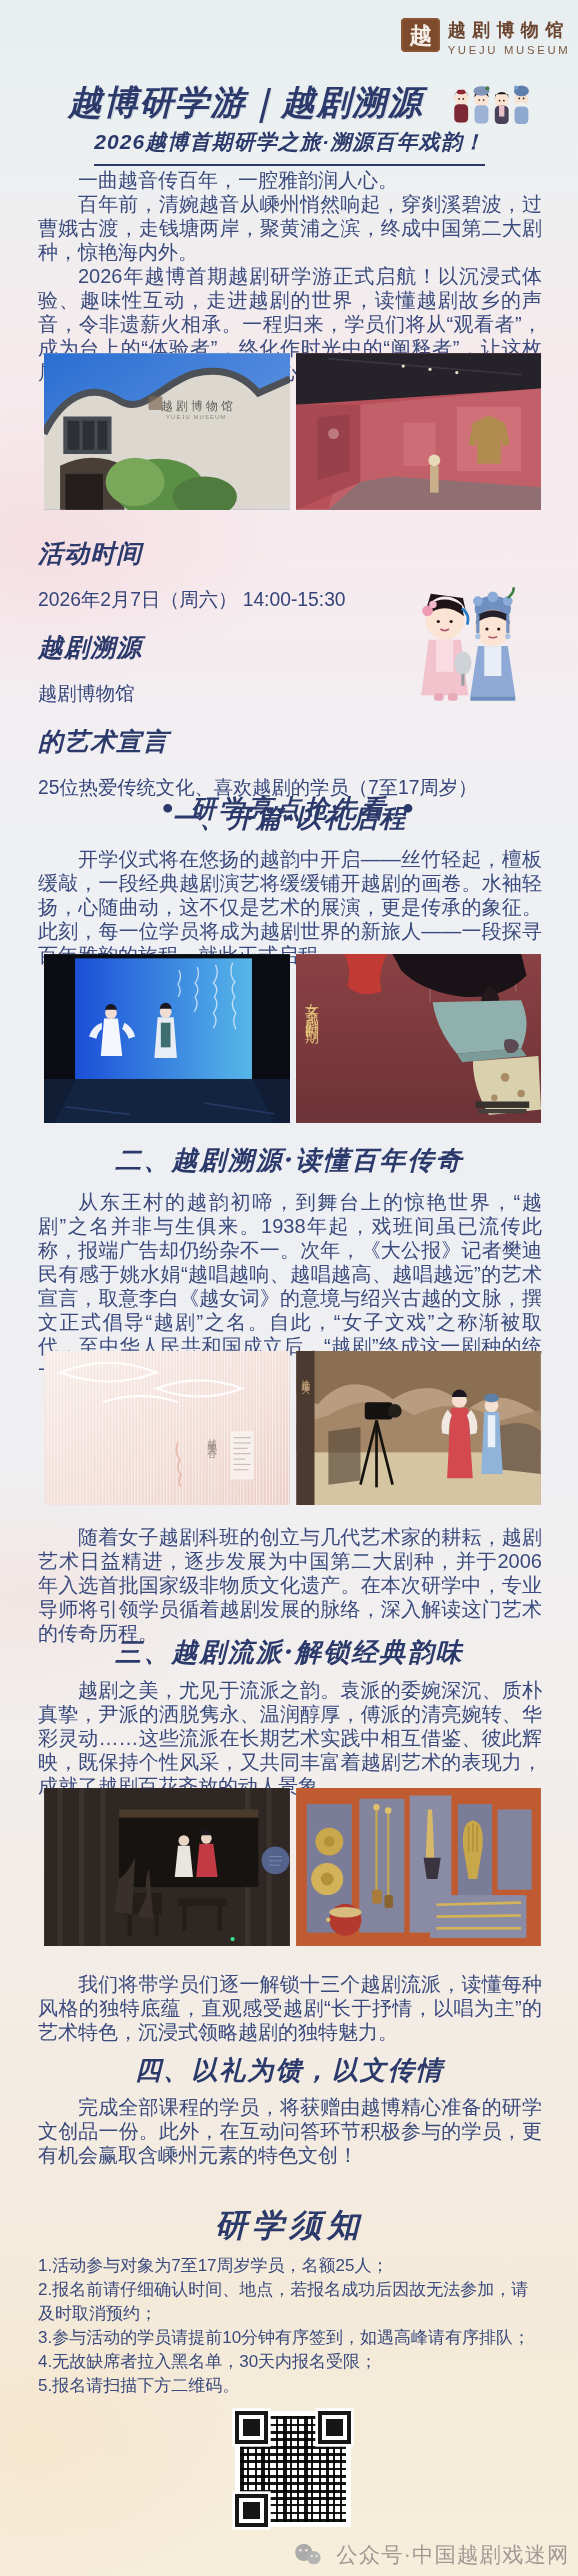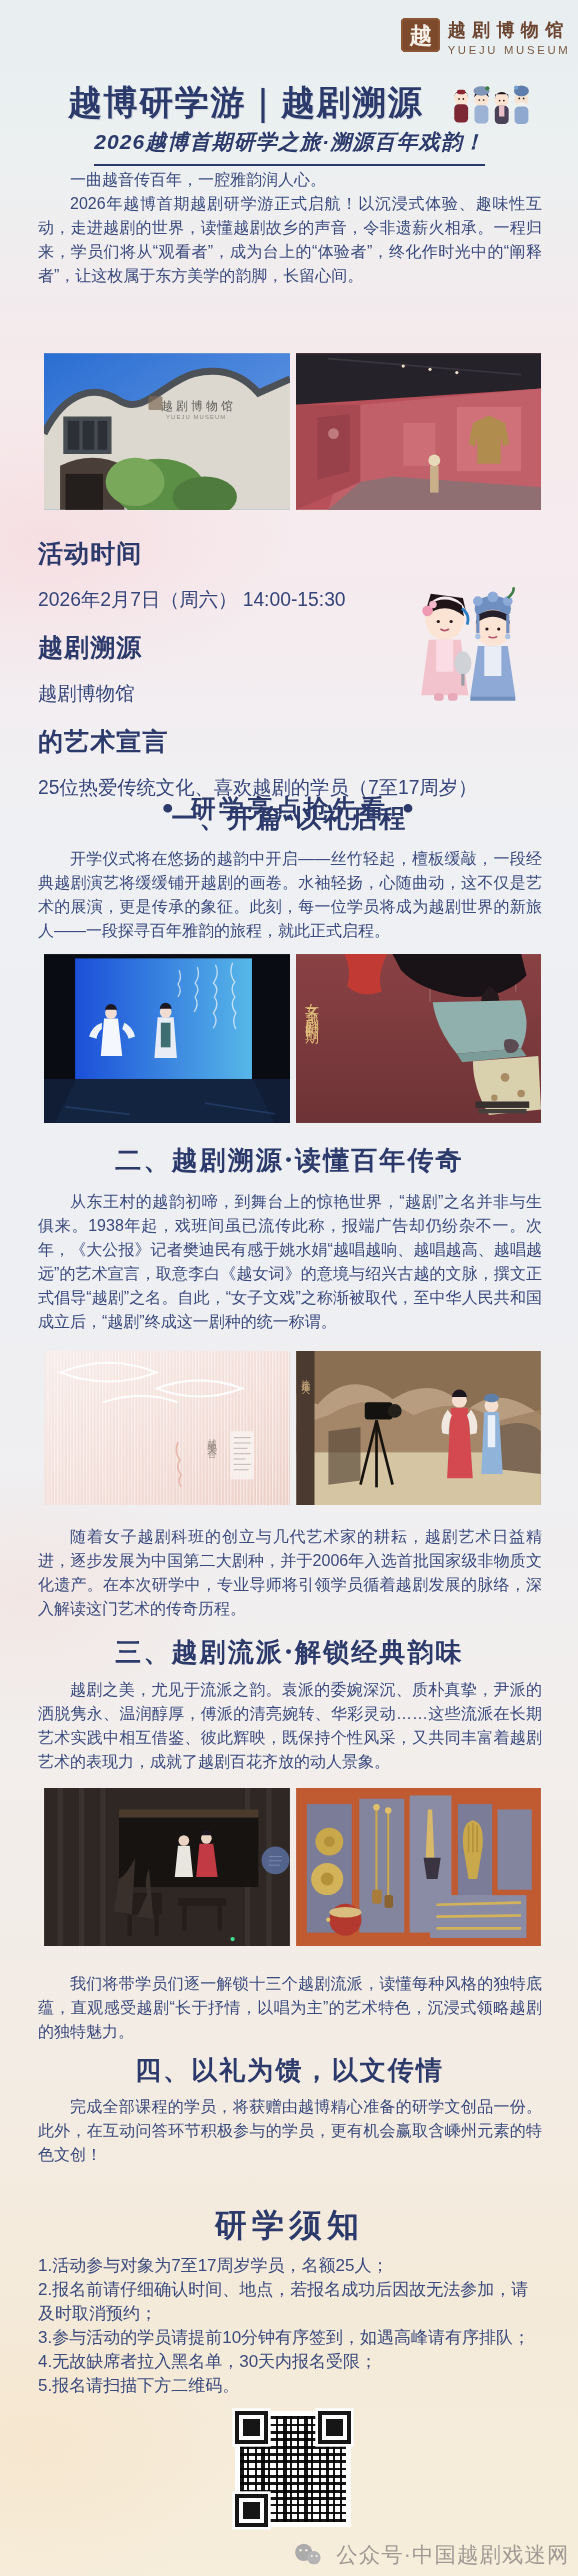--- a/index.html
+++ b/index.html
@@ -22,33 +22,33 @@
   }
   .abs{position:absolute;}
   
   .logo{top:18px;right:8.6px;display:flex;align-items:flex-start;gap:7.5px;}
   .seal{width:39px;height:34px;background:#7d4a2c;border-radius:4.3px;color:#f6efe7;
     display:flex;align-items:center;justify-content:center;font-family:"DejaVu Serif",serif;
     font-size:22.5px;font-weight:bold;box-shadow:inset 0 0 0 2.1px #8a5636;}
   .logo-cn{font-family:"DejaVu Serif",serif;color:#6b4530;font-size:18px;font-weight:bold;letter-spacing:6.4px;white-space:nowrap;}
   .logo-en{color:#7a5a42;font-size:11.3px;letter-spacing:2.7px;margin-top:2.1px;}
   
-  .cal{font-family:"DejaVu Serif",serif;font-weight:bold;color:#2c3a6b;}
+  .cal{font-family:"DejaVu Serif",serif;font-weight:bold;color:#2c3a6b;font-style:italic;}
   .main-title{top:80px;left:68px;font-size:34px;letter-spacing:1.6px;white-space:nowrap;
     text-shadow:1.1px 1.1px 0 rgba(44,58,107,.12);}
   .subtitle-wrap{top:128px;left:0;width:100%;text-align:center;font-style:italic;}
   .subtitle{display:inline-block;font-weight:bold;font-size:21px;color:#2c3a6b;
     letter-spacing:1.1px;border-bottom:2.1px solid #2c3a6b;padding-bottom:7.5px;}
   .center-h{left:0;width:100%;text-align:center;}
   .hl-title{top:792px;font-size:25px;letter-spacing:3.2px;}
   .sec-h{font-size:26px;letter-spacing:2.1px;}
   .h1{top:801px;} .h2{top:1143px;} .h3{top:1635px;} .h4{top:2053px;}
   .notice-h{top:2204px;font-size:32px;letter-spacing:5.4px;}
   
-  .body-p{left:38px;width:504px;font-size:16px;line-height:24px;color:#3a4a7d;
+  .body-p{left:38px;width:504px;font-size:20px;line-height:24px;color:#3a4a7d;
     text-align:justify;}
   .body-p p{margin:0;text-indent:2em;}
   .intro{top:168px;}
   .b1{top:847px;} .b2{top:1190px;} .b2b{top:1525px;}
   .b3{top:1678px;} .b3b{top:1956px;margin-top:16px;} .b4{top:2095px;}
   
   .info{top:537px;left:38px;width:504px;}
   .info h3{margin:0 0 7.5px;font-size:25px;color:#2c3a6b;letter-spacing:1.1px;font-family:"DejaVu Serif",serif;}
   .info .val{margin:16px 0 18px;font-size:19.3px;color:#35457a;}
   
@@ -139,20 +139,21 @@
         </g>
     </svg>
   </div>
 
   <div class="abs subtitle-wrap">
     <span class="subtitle">2026越博首期研学之旅·溯源百年戏韵！</span>
   </div>
 
   <div class="abs body-p intro">
     <p>一曲越音传百年，一腔雅韵润人心。</p>
+    <p>百年前，清婉越音从嵊州悄然响起，穿剡溪碧波，过曹娥古渡，走钱塘两岸，聚黄浦之滨，终成中国第二大剧种，惊艳海内外。</p>
     <p>2026年越博首期越剧研学游正式启航！以沉浸式体验、趣味性互动，走进越剧的世界，读懂越剧故乡的声音，令非遗薪火相承。一程归来，学员们将从“观看者”，成为台上的“体验者”，终化作时光中的“阐释者”，让这枚属于东方美学的韵脚，长留心间。</p>
   </div>
 
   <div class="abs photo row1L">
     <svg viewBox="0 0 459 292">
       <defs>
           <linearGradient id="sky" x1="0" y1="0" x2="1" y2="1">
             <stop offset="0" stop-color="#2a6ed2"></stop>
             <stop offset="1" stop-color="#6fa0e6"></stop>
           </linearGradient>

